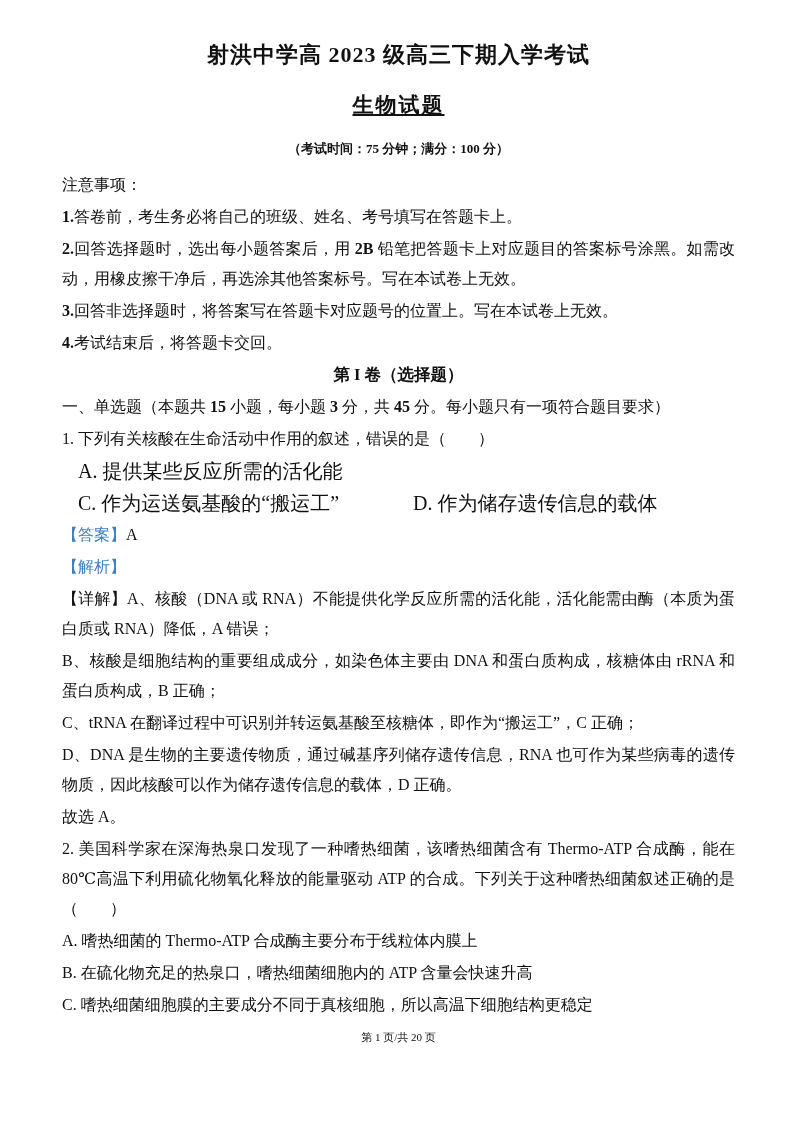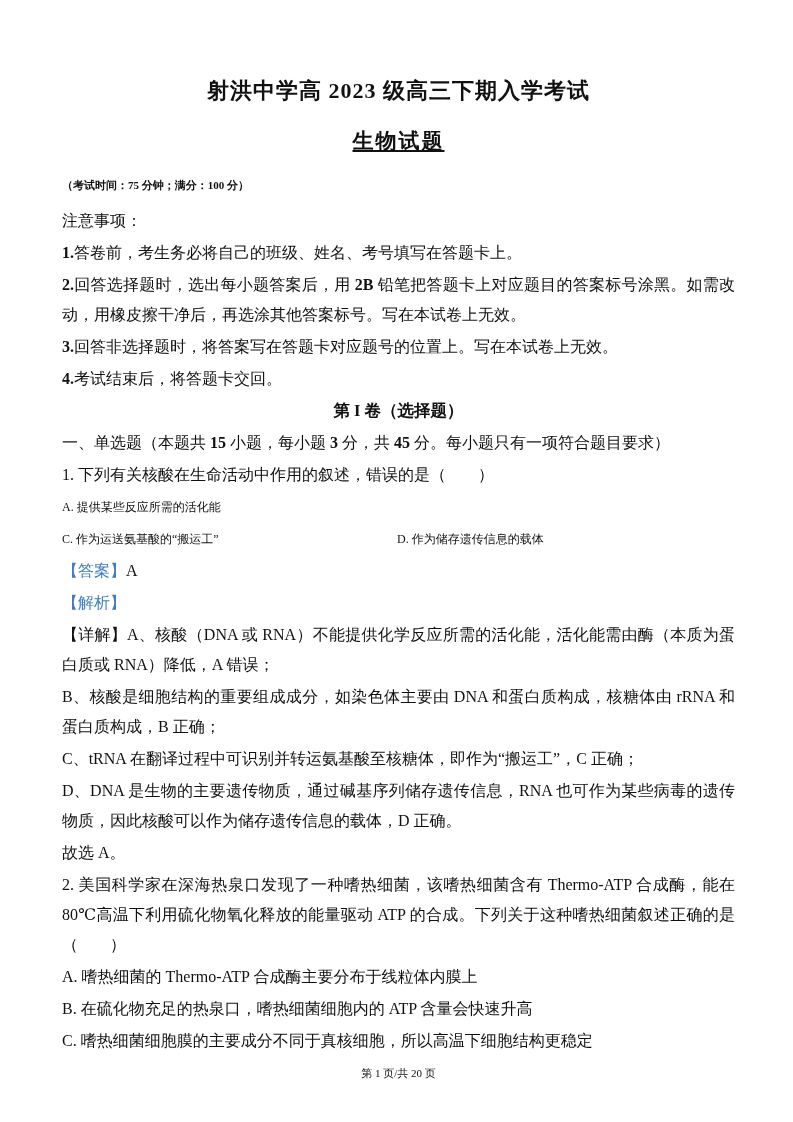--- a/index.html
+++ b/index.html
@@ -5,65 +5,66 @@
   :root { --blue: #3E7EBE; --ink: #111111; --paper: #FFFFFF; }
   * { box-sizing: border-box; }
   html, body { margin: 0; padding: 0; background: #FFFFFF; }
   .page {
     width: 793px;
     height: 1122px;
     margin: 0 auto;
     background: var(--paper);
     color: var(--ink);
     font-family: "Liberation Serif", "DejaVu Serif", serif;
-    padding: 76px 58px 0 62px;
+    padding: 40px 58px 0 62px;
     overflow: hidden;
   }
   .title {
     font-size: 22px;
     font-weight: bold;
     text-align: center;
     margin: 0 0 20px 0;
     line-height: 30px;
     letter-spacing: 1px;
   }
   .subtitle {
     font-size: 21px;
     font-weight: bold;
     text-align: center;
     margin: 0 0 16px 0;
     line-height: 30px;
     letter-spacing: 2px;
     text-decoration: underline;
   }
   .exam-info {
-    font-size: 11px;
+    font-size: 13px;
     font-weight: bold;
+    text-align: center;
     margin: 0 0 8px 0;
     line-height: 26px;
   }
   .line {
     font-size: 16px;
     line-height: 30px;
     margin: 0 0 2px 0;
     text-align: justify;
   }
   .line.no-justify { text-align: left; }
   .center-bold {
     font-size: 16.5px;
     font-weight: bold;
     text-align: center;
     line-height: 30px;
     margin: 0 0 2px 0;
   }
   .options-row {
     display: flex;
-    font-size: 12px;
+    font-size: 20px;
     line-height: 30px;
-    margin: 0 0 2px 0;
+    margin: 0 0 2px 16px;
   }
   .options-row .opt-left { width: 335px; flex: 0 0 auto; }
   .options-row .opt-right { flex: 1 1 auto; }
   .blue { color: var(--blue); }
   .footer {
     font-size: 11px;
     text-align: center;
     line-height: 30px;
     margin-top: 2px;
   }

